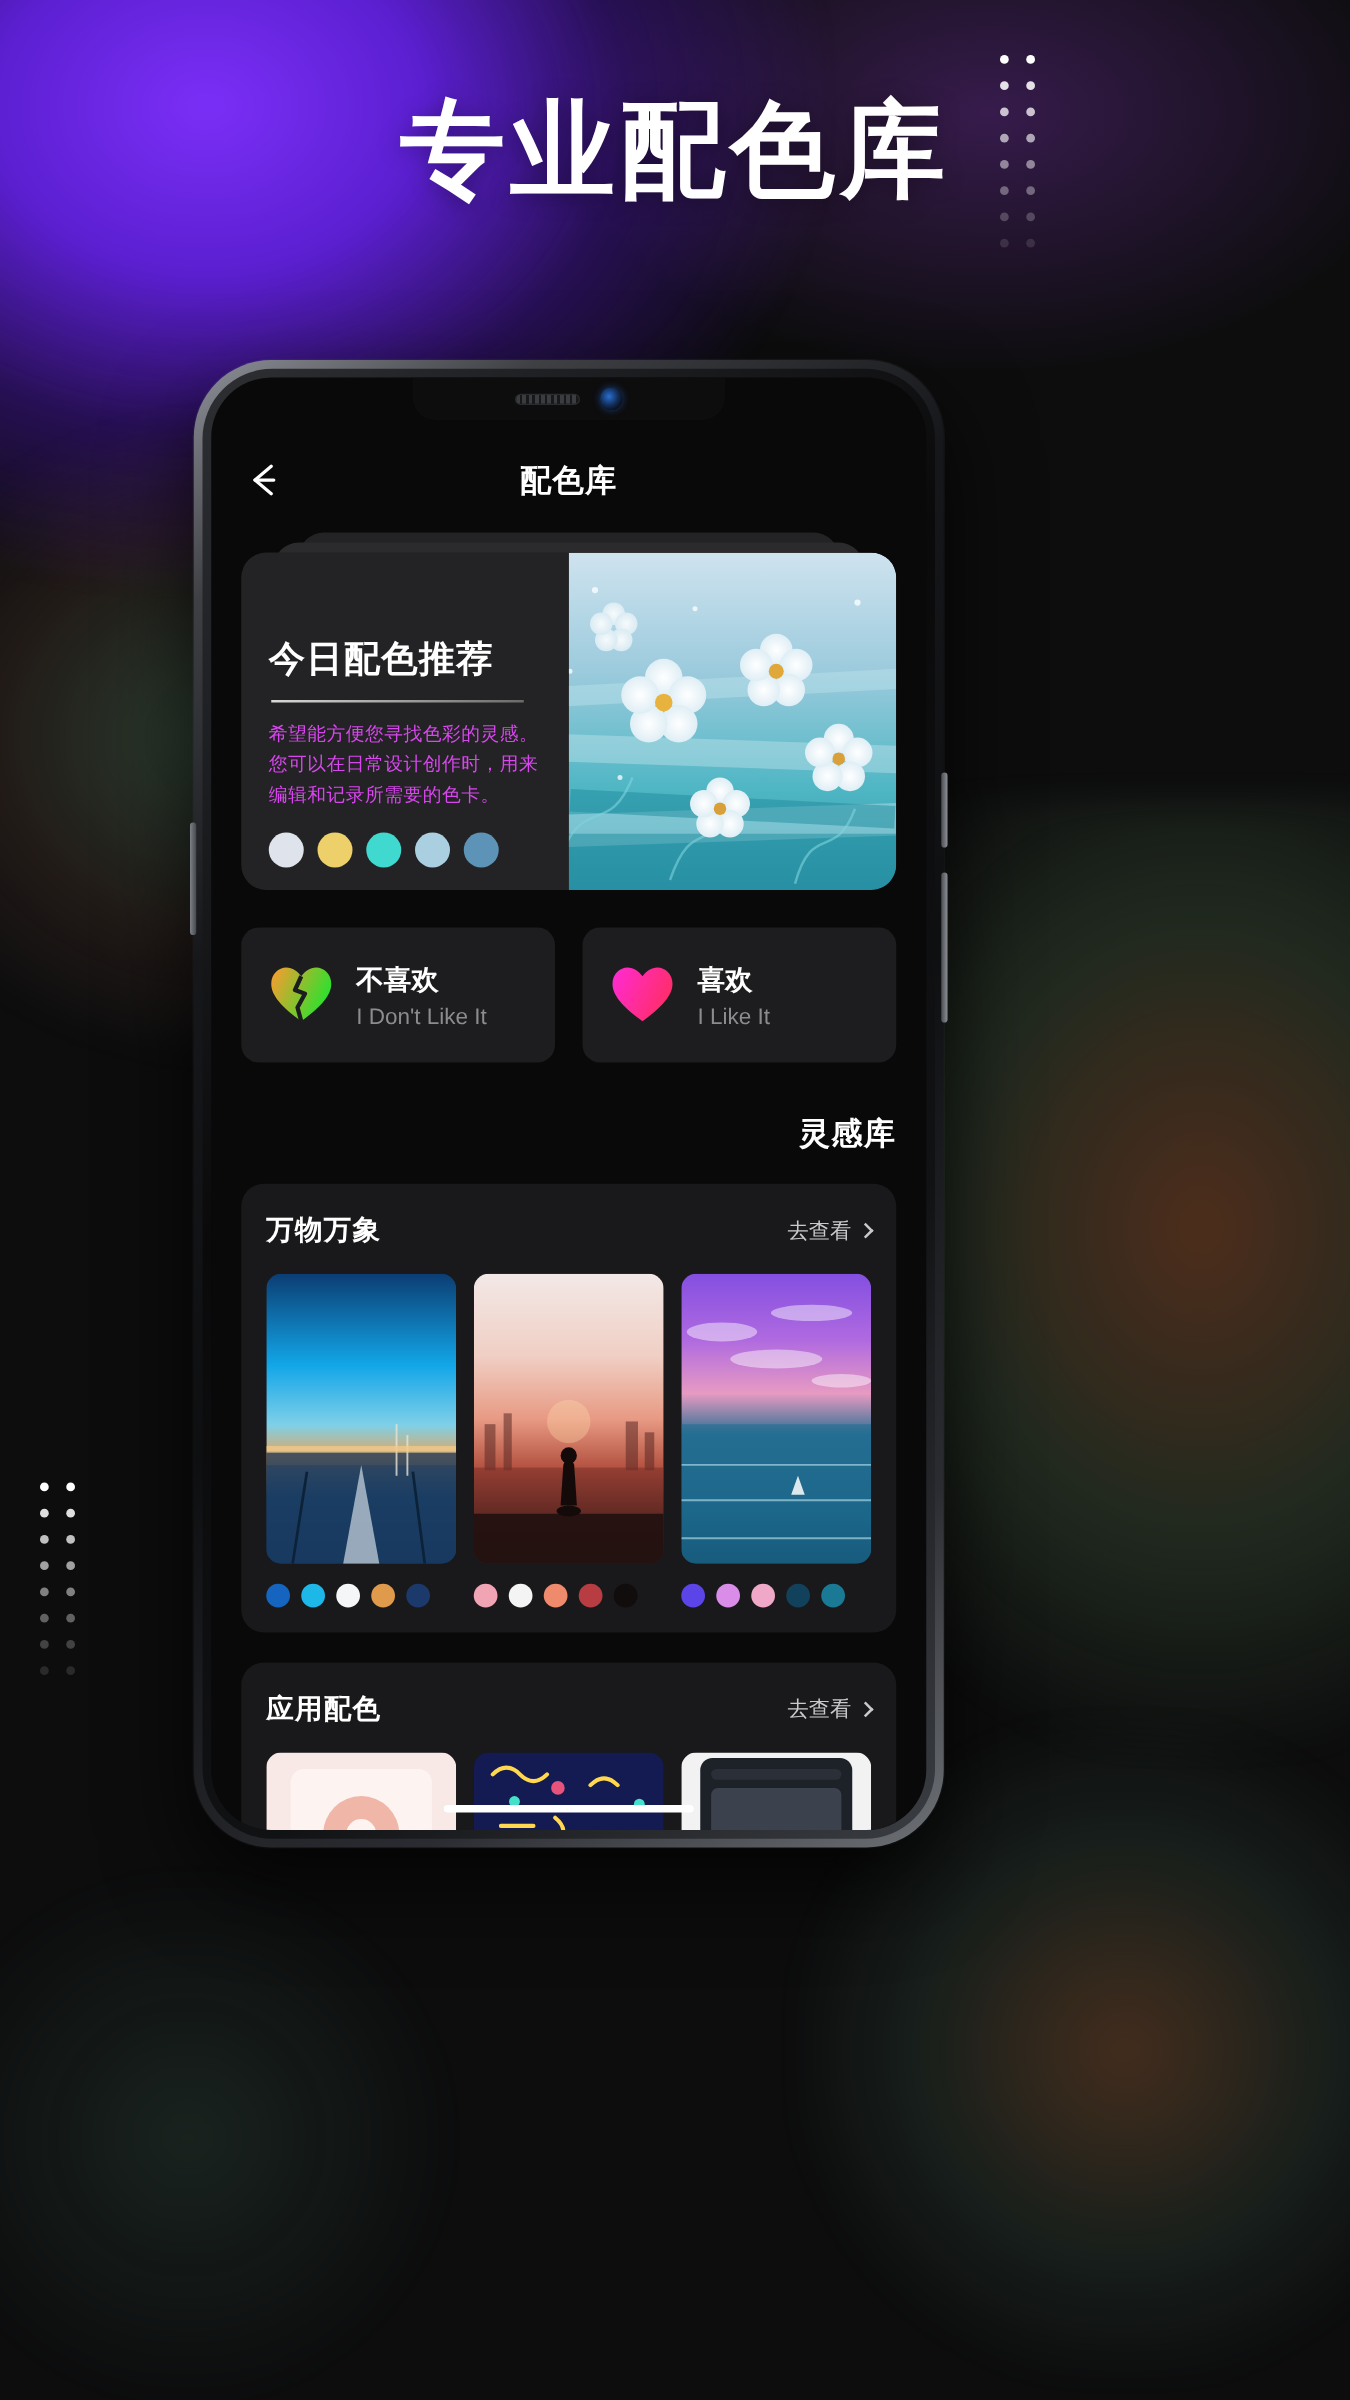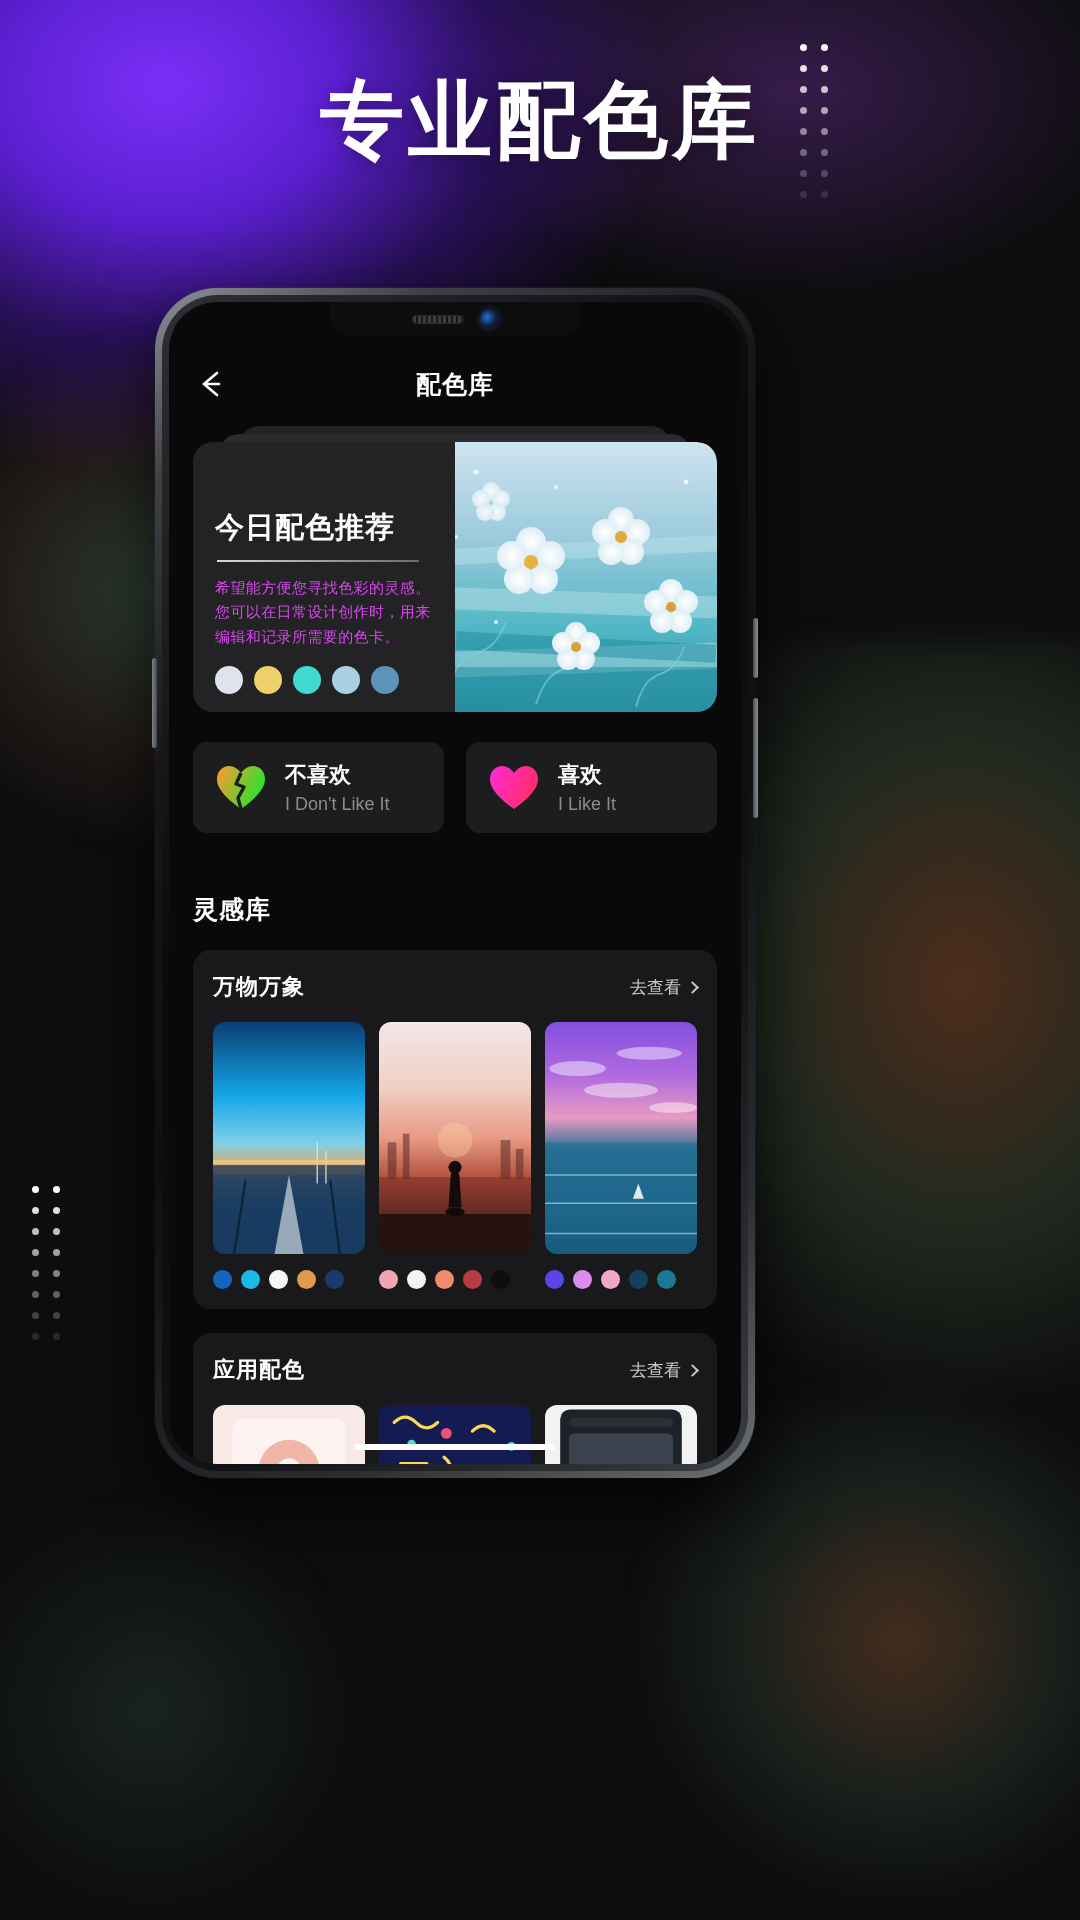--- a/index.html
+++ b/index.html
@@ -106,29 +106,29 @@
   .feature-left { width:50%; padding:26px 20px 18px 22px; display:flex; flex-direction:column; }
   .feature-title { font-size:29px; font-weight:bold; letter-spacing:1px; color:#fff;margin-top:40px; }
   .feature-rule { height:2px; background:linear-gradient(90deg,#d8d8d8,#6a6a6a); margin:12px 2px 14px 2px; width:92%; }
   .feature-desc { font-size:15px; line-height:1.62; color:#d946ef; letter-spacing:.4px; }
   .swatches { display:flex; gap:11px; margin-top:auto; padding-top:14px; }
   .swatch { width:28px; height:28px; border-radius:50%; }
   .feature-img { width:50%; position:relative; border-radius:0 20px 20px 0; overflow:hidden; }
 
   
   .choice-row { display:flex; gap:22px; margin-top:30px; }
-  .choice { flex:1; height:91px; background:#1d1d1f; border-radius:14px;
+  .choice { flex:1; height:108px; background:#1d1d1f; border-radius:14px;
     display:flex; align-items:center; padding:0 22px; gap:18px; cursor:pointer; }
   .heart { width:52px; height:48px; flex:none; position:relative; }
   .choice-texts { display:flex; flex-direction:column; gap:4px; }
   .choice-cn { font-size:22px; font-weight:bold; color:#fff; }
   .choice-en { font-size:18px; color:#8c8c8e; }
 
   
-  .sec-head { text-align:left; margin-top:60px; }
+  .sec-head { text-align:right; margin-top:40px; }
   .sec-cn { font-size:25px; font-weight:bold; color:#fff; letter-spacing:1px; }
   .sec-en { font-size:15px; color:#7e7e80; margin-top:7px; letter-spacing:.5px; }
 
   
   .panel { margin-top:24px; background:#19191b; border-radius:18px; padding:22px 20px 20px 20px; }
   .panel-top { display:flex; align-items:center; justify-content:space-between; }
   .panel-title { font-size:22px; font-weight:bold; color:#fff; letter-spacing:1px; }
   .panel-more { display:flex; align-items:center; gap:7px; font-size:17px; color:#c9c9cb; cursor:pointer; }
   .chev { width:9px; height:9px; border-right:2.4px solid #c9c9cb; border-top:2.4px solid #c9c9cb;
     transform:rotate(45deg); display:inline-block; }

